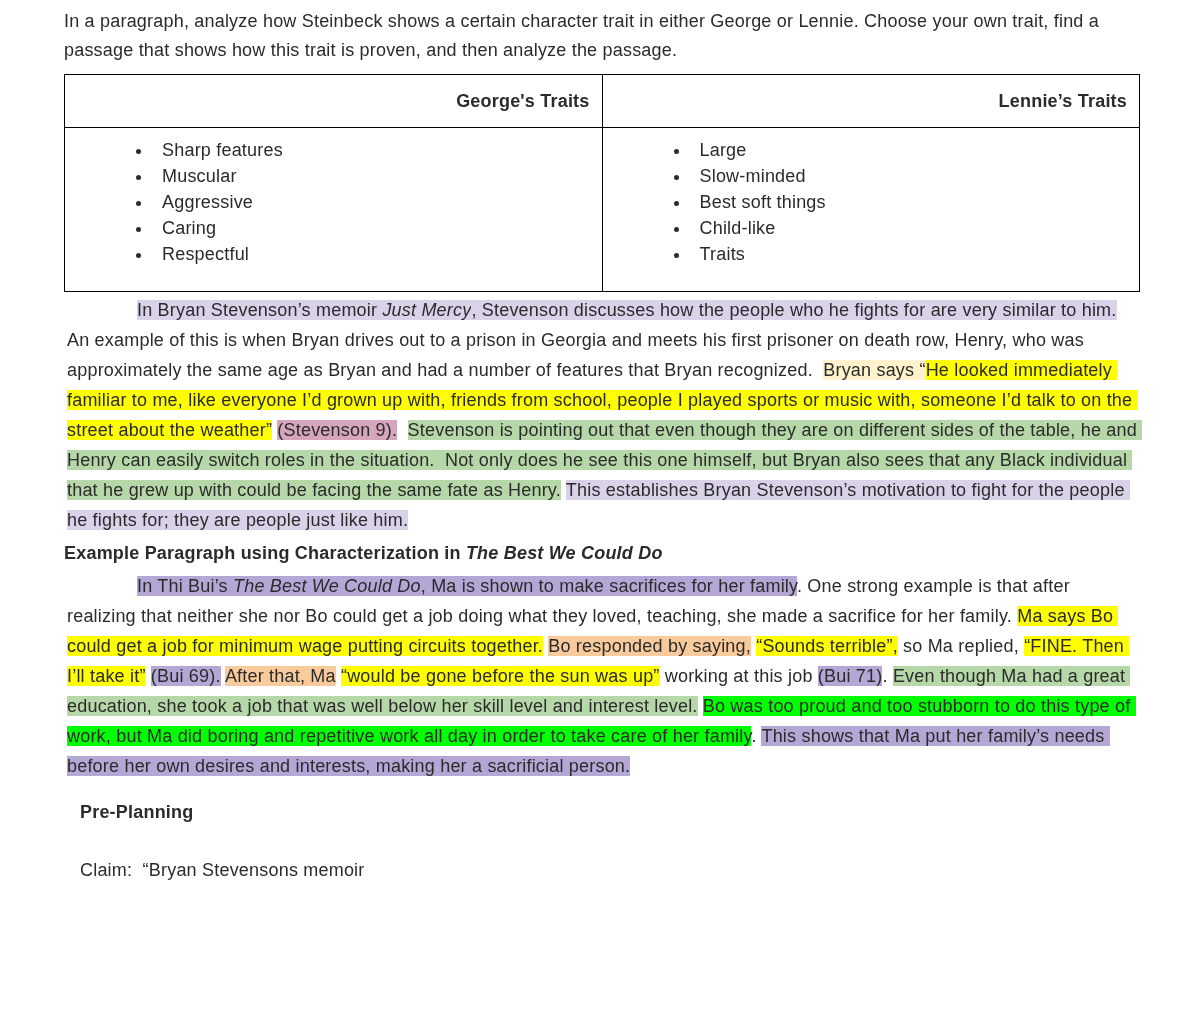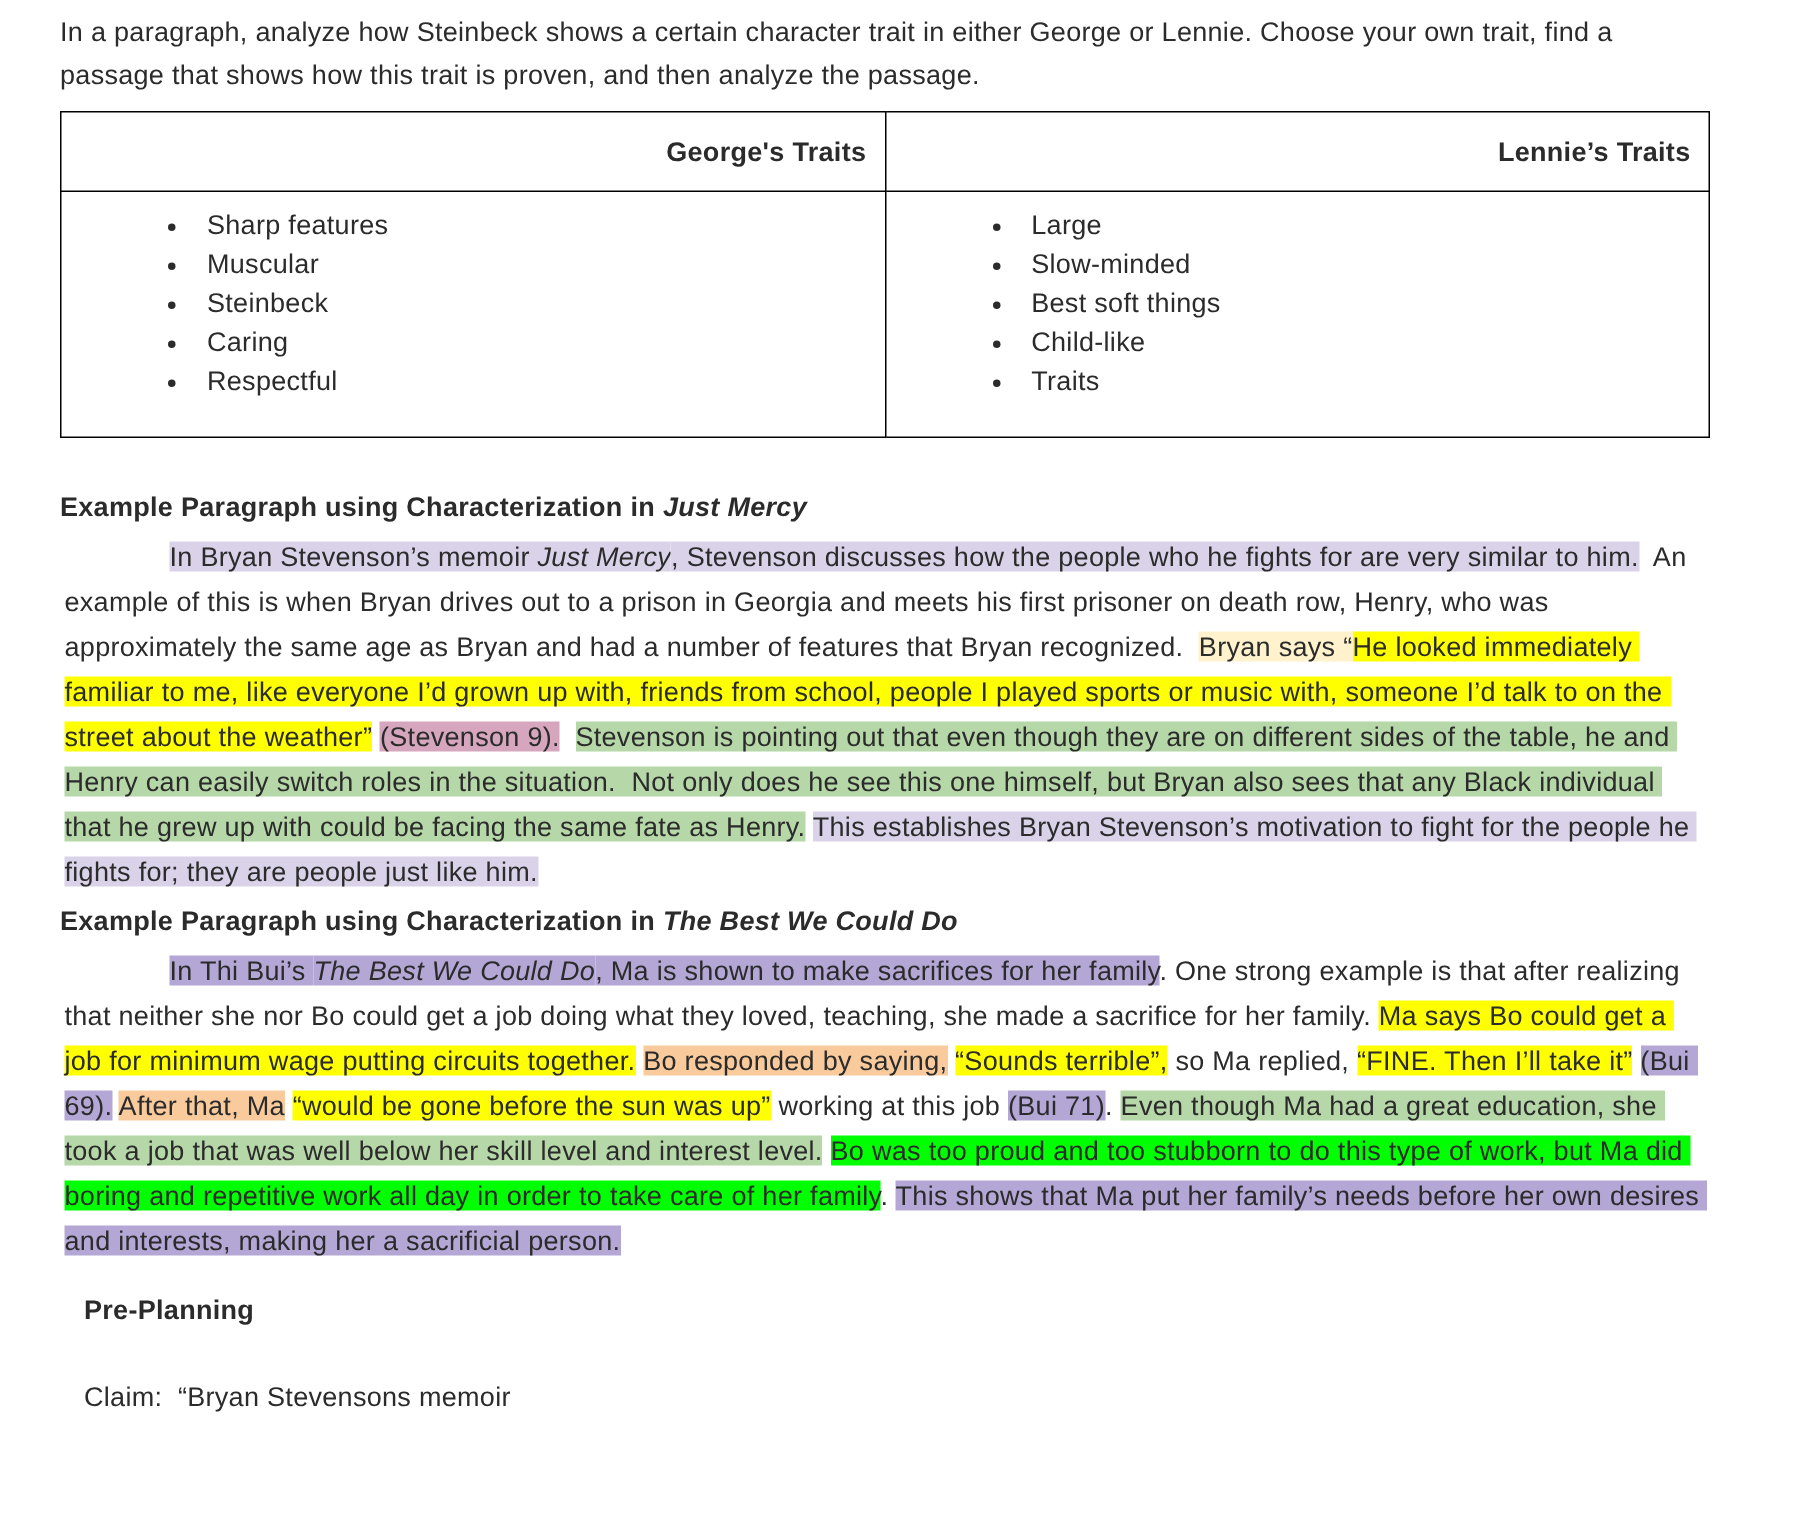--- a/index.html
+++ b/index.html
@@ -11,21 +11,21 @@
     height: 1024px;
     overflow: hidden;
   }
   body {
     font-family: "Liberation Sans", "DejaVu Sans", sans-serif;
     font-size: 18px;
     letter-spacing: 0.2px;
     color: #2b2b2b;
   }
   .page {
-    padding: 7px 60px 0 40px;
+    padding: 7px 60px 0 64px;
     width: 1200px;
   }
   .intro {
     margin: 0 0 9px 0;
     line-height: 29px;
     white-space: pre-wrap;
   }
   table.traits {
     border-collapse: collapse;
     width: 100%;
@@ -90,39 +90,38 @@
     <tbody>
       <tr>
         <th>George's Traits</th>
         <th>Lennie’s Traits</th>
       </tr>
       <tr>
         <td class="traits-cell">
           <ul class="trait-list">
               <li>Sharp features</li>
               <li>Muscular</li>
-              <li>Steinbeck</li>
+              <li>Aggressive</li>
               <li>Caring</li>
               <li>Respectful</li>
             </ul>
         </td>
         <td class="traits-cell">
           <ul class="trait-list">
               <li>Large</li>
               <li>Slow-minded</li>
               <li>Best soft things</li>
               <li>Child-like</li>
               <li>Traits</li>
             </ul>
         </td>
       </tr>
     </tbody>
   </table>
 
-  <h2 class="section-heading first"><span style="font-weight: bold;">Example Paragraph using Characterization in </span><span style="font-style: italic; font-weight: bold;">Just Mercy</span></h2>
 
   <p class="body-par"><span style="background-color: rgb(217, 210, 233);">In Bryan Stevenson’s memoir </span><span style="background-color: rgb(217, 210, 233); font-style: italic;">Just Mercy</span><span style="background-color: rgb(217, 210, 233);">, Stevenson discusses how the people who he fights for are very similar to him.</span><span>  An example of this is when Bryan drives out to a prison in Georgia and meets his first prisoner on death row, Henry, who was approximately the same age as Bryan and had a number of features that Bryan recognized.  </span><span style="background-color: rgb(255, 242, 204);">Bryan says “</span><span style="background-color: rgb(255, 255, 0);">He looked immediately familiar to me, like everyone I’d grown up with, friends from school, people I played sports or music with, someone I’d talk to on the street about the weather”</span><span> </span><span style="background-color: rgb(213, 166, 189);">(Stevenson 9).</span><span>  </span><span style="background-color: rgb(182, 215, 168);">Stevenson is pointing out that even though they are on different sides of the table, he and Henry can easily switch roles in the situation.  Not only does he see this one himself, but Bryan also sees that any Black individual that he grew up with could be facing the same fate as Henry.</span><span> </span><span style="background-color: rgb(217, 210, 233);">This establishes Bryan Stevenson’s motivation to fight for the people he fights for; they are people just like him.</span></p>
 
   <h2 class="section-heading"><span style="font-weight: bold;">Example Paragraph using Characterization in </span><span style="font-style: italic; font-weight: bold;">The Best We Could Do</span></h2>
 
   <p class="body-par"><span style="background-color: rgb(180, 167, 214);">In Thi Bui’s </span><span style="background-color: rgb(180, 167, 214); font-style: italic;">The Best We Could Do</span><span style="background-color: rgb(180, 167, 214);">, Ma is shown to make sacrifices for her family</span><span>. One strong example is that after realizing that neither she nor Bo could get a job doing what they loved, teaching, she made a sacrifice for her family. </span><span style="background-color: rgb(255, 255, 0);">Ma says Bo could get a job for minimum wage putting circuits together.</span><span> </span><span style="background-color: rgb(249, 203, 156);">Bo responded by saying,</span><span> </span><span style="background-color: rgb(255, 255, 0);">“Sounds terrible”,</span><span> so Ma replied, </span><span style="background-color: rgb(255, 255, 0);">“FINE. Then I’ll take it”</span><span> </span><span style="background-color: rgb(180, 167, 214);">(Bui 69).</span><span> </span><span style="background-color: rgb(249, 203, 156);">After that, Ma</span><span> </span><span style="background-color: rgb(255, 255, 0);">“would be gone before the sun was up”</span><span> working at this job </span><span style="background-color: rgb(180, 167, 214);">(Bui 71)</span><span>. </span><span style="background-color: rgb(182, 215, 168);">Even though Ma had a great education, she took a job that was well below her skill level and interest level.</span><span> </span><span style="background-color: rgb(0, 255, 0);">Bo was too proud and too stubborn to do this type of work, but Ma did boring and repetitive work all day in order to take care of her family</span><span>. </span><span style="background-color: rgb(180, 167, 214);">This shows that Ma put her family’s needs before her own desires and interests, making her a sacrificial person.</span></p>
 
   <p class="preplanning">Pre-Planning</p>
 
   <p class="claim">Claim:  “Bryan Stevensons memoir</p>

